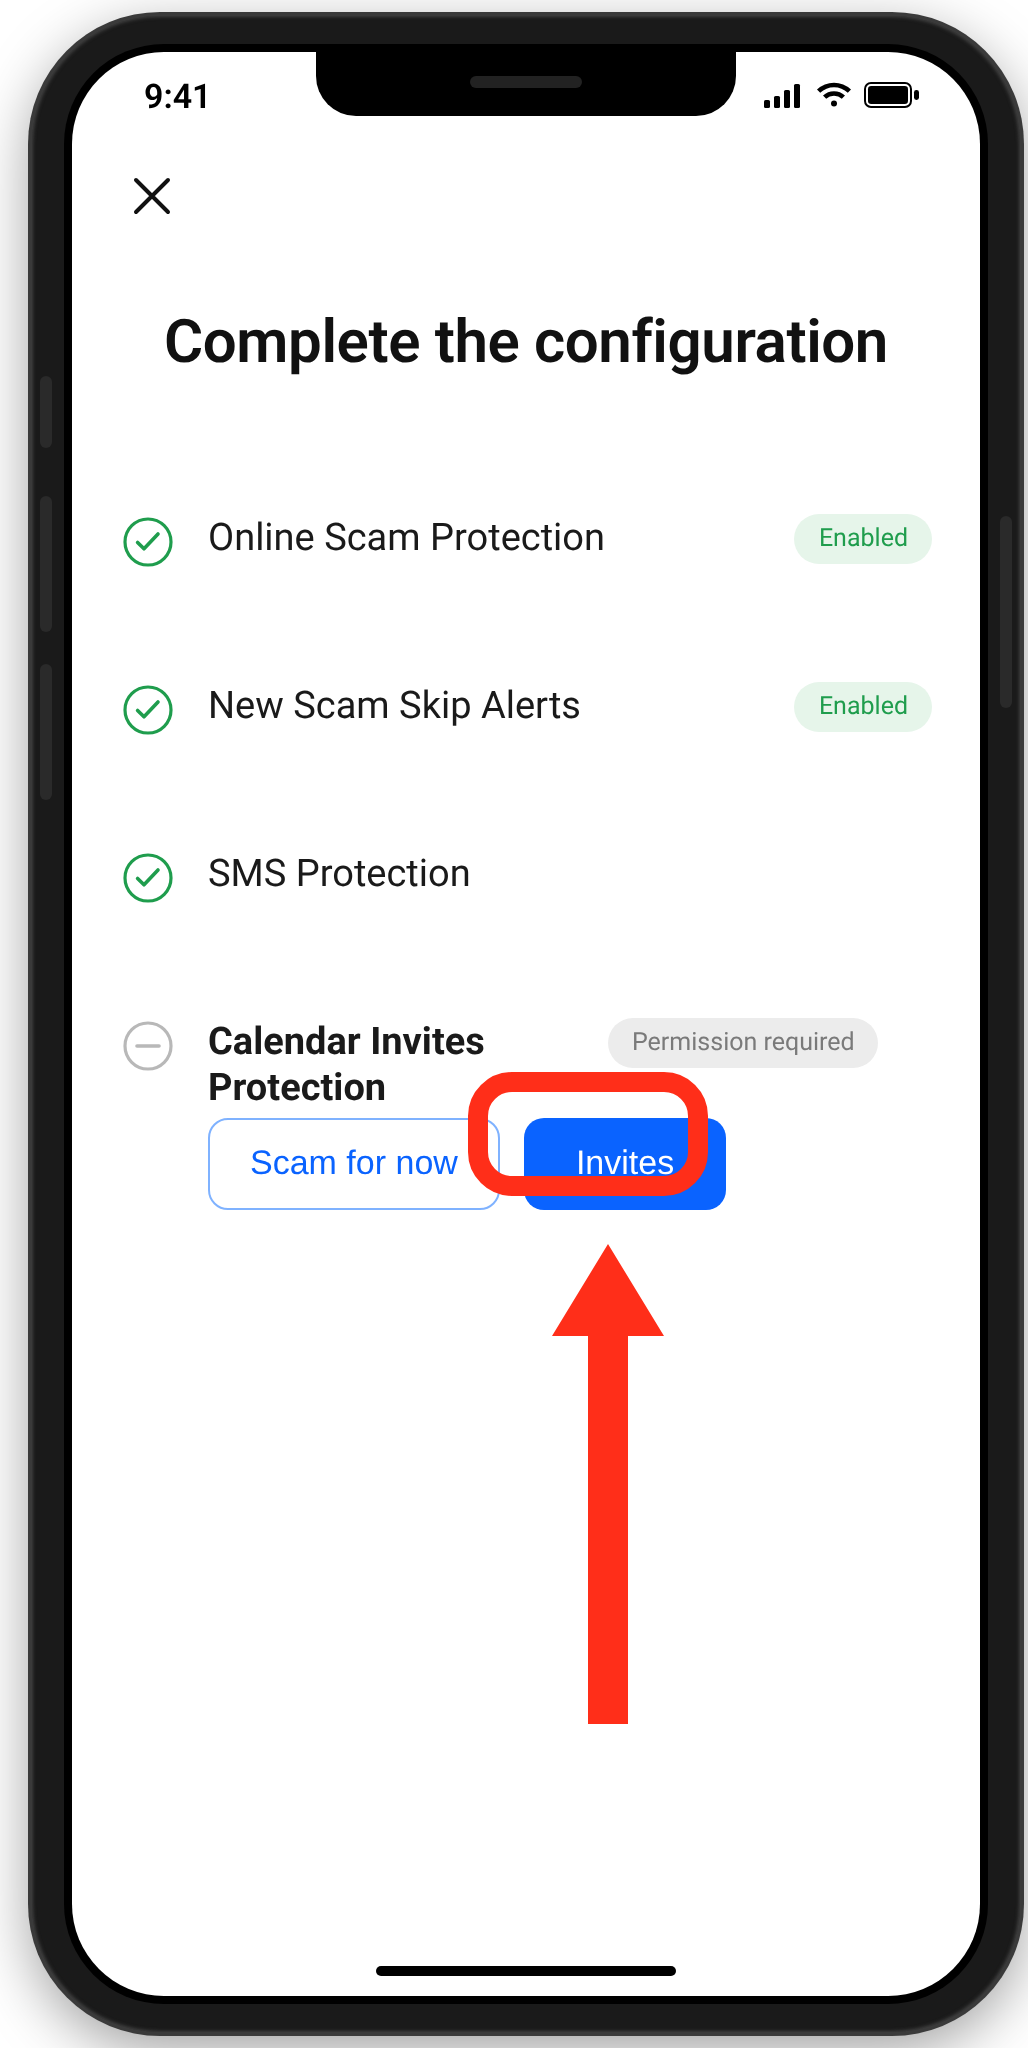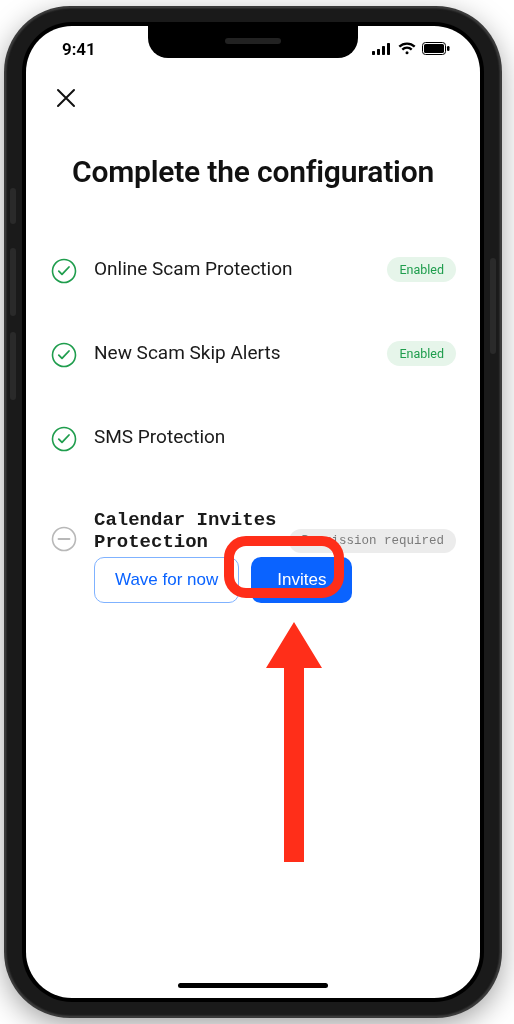--- a/index.html
+++ b/index.html
@@ -7,21 +7,21 @@
     background: #ffffff;
     font-family: -apple-system, BlinkMacSystemFont, "Segoe UI", Roboto, Helvetica, Arial, sans-serif;
     width: 514px;
     height: 1024px;
     overflow: hidden;
     position: relative;
   }
   
   .phone-frame {
     position: absolute;
-    left: 6px;
+    left: 16px;
     top: 8px;
     width: 494px;
     height: 1008px;
     border-radius: 64px;
     background: #1a1a1a;
     box-shadow: 0 0 0 2px #3a3a3a, 0 8px 30px rgba(0,0,0,.4), inset 0 0 2px #555;
   }
   .phone-inner {
     position: absolute;
     left: 16px;
@@ -271,33 +271,33 @@
         <div class="item">
           <span class="icon-slot">
             <svg width="26" height="26" viewBox="0 0 26 26">
               <circle cx="13" cy="13" r="11.5" fill="none" stroke="#1f9d4d" stroke-width="1.6"></circle>
               <path d="M7.8 13.2l3.2 3.2 7-7.4" fill="none" stroke="#1f9d4d" stroke-width="1.8" stroke-linecap="round" stroke-linejoin="round"></path>
             </svg>
           </span>
           <span class="label">SMS Protection</span>
         </div>
 
-        <div class="item" style="align-items:flex-end; padding-bottom:12px;font-family:Liberation Mono, monospace;">
+        <div class="item" style="align-items:flex-start; padding-bottom:12px;">
           <span class="icon-slot">
             <svg width="26" height="26" viewBox="0 0 26 26">
               <circle cx="13" cy="13" r="11.5" fill="none" stroke="#b8b8b8" stroke-width="1.6"></circle>
               <line x1="7.5" y1="13" x2="18.5" y2="13" stroke="#b8b8b8" stroke-width="1.8" stroke-linecap="round"></line>
             </svg>
           </span>
           <span class="label bold" style="max-width:200px;">Calendar Invites Protection</span>
           <span class="badge perm">Permission required</span>
         </div>
 
         <div class="actions">
-          <button class="btn btn-outline">Wave for now</button>
+          <button class="btn btn-outline">Scam for now</button>
           <button id="enable-btn" class="btn btn-primary">Invites</button>
         </div>
 
       </div>
 
       <div id="ring" class="highlight-ring" style="left: 197.547px; top: 510px; width: 120.938px; height: 62px;"></div>
 
       <svg id="arrow" class="arrow" width="60" height="240" viewBox="0 0 60 240" style="left: 238.016px; top: 596px;">
         <polygon points="30,0 58,46 40,46 40,240 20,240 20,46 2,46" fill="#ff2e19"></polygon>
       </svg>

